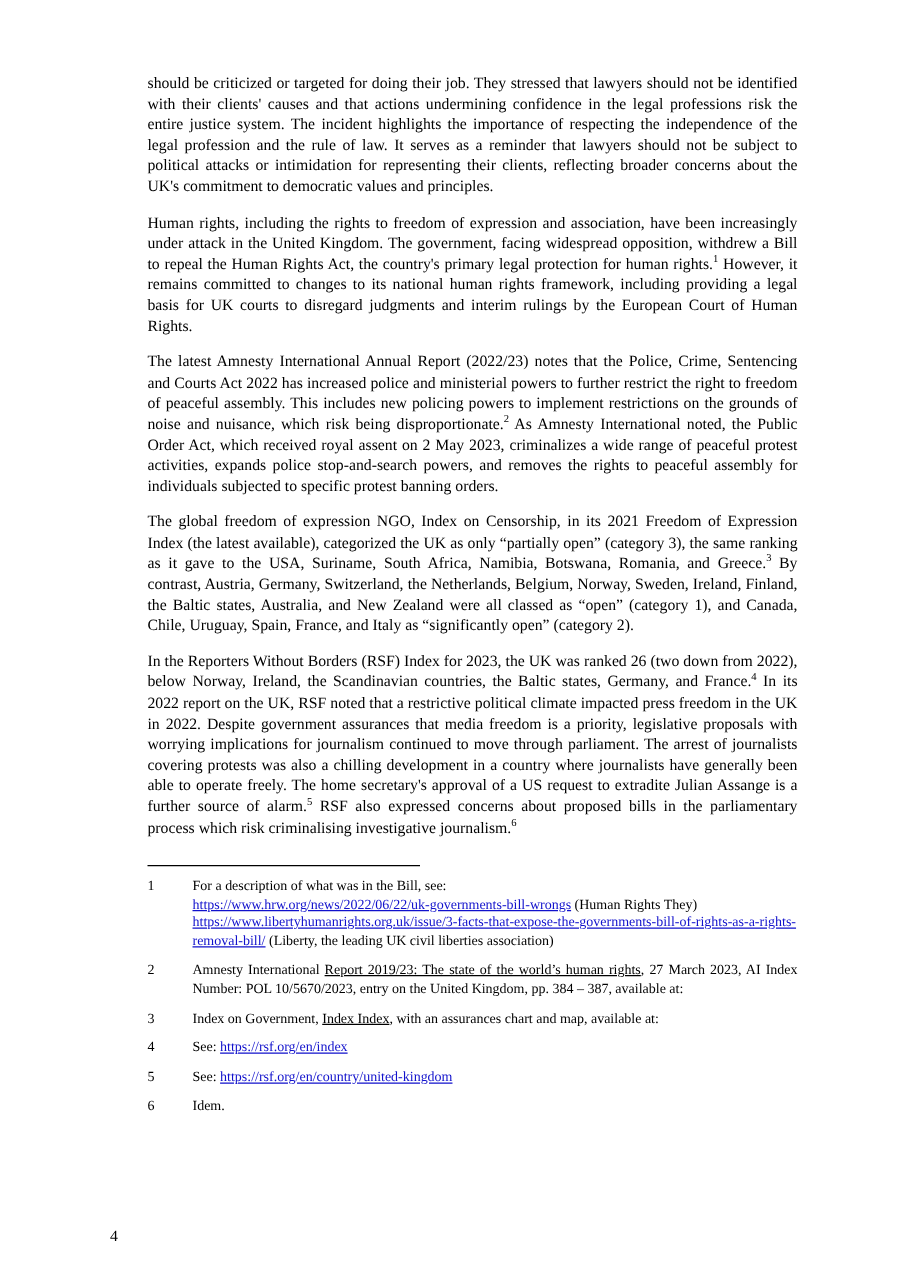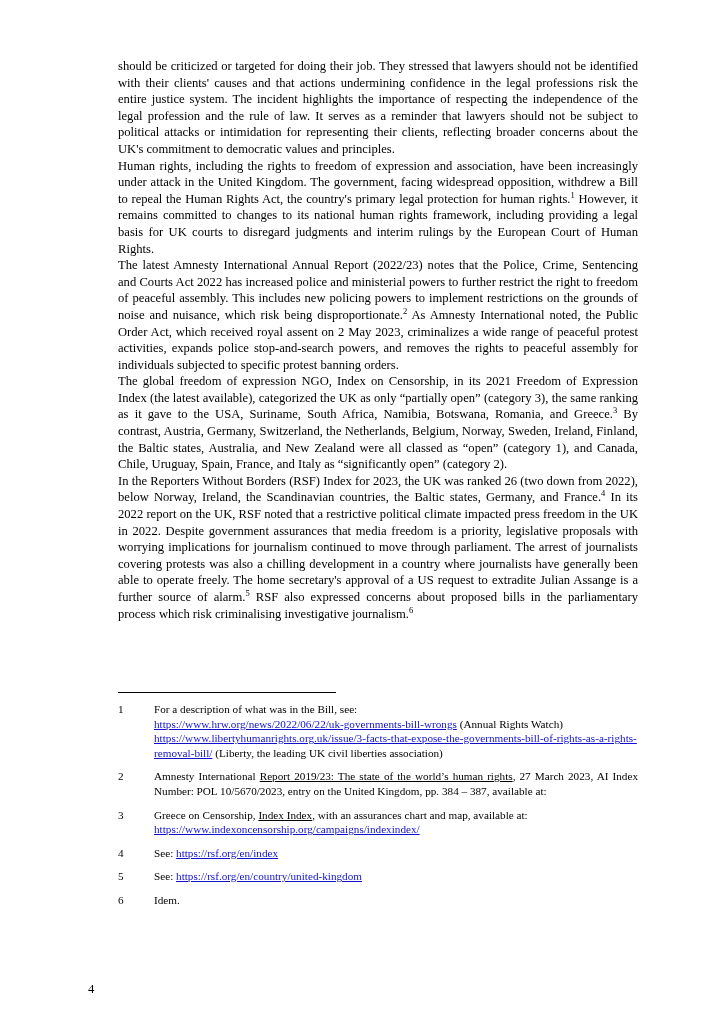--- a/index.html
+++ b/index.html
@@ -25,21 +25,21 @@
   }
   .body-text p {
     margin: 0 0 0 0;
     font-size: 12.6px;
     line-height: 16.6px;
     text-align: justify;
     text-justify: inter-word;
     hyphens: none;
   }
   .body-text p + p {
-    margin-top: 0px;
+    margin-top: 12px;
   }
   sup {
     font-size: 8.5px;
     vertical-align: super;
     line-height: 0;
   }
   .footnote-rule {
     position: absolute;
     left: 118px;
     top: 692px;
@@ -105,37 +105,36 @@
   </div>
 
   <div class="footnote-rule"></div>
 
   <div class="footnotes">
 
     <div class="fn">
       <div class="fn-num">1</div>
       <div class="fn-body">
         <span>For a description of what was in the Bill, see:</span><br>
-        <a class="link" href="#">https://www.hrw.org/news/2022/06/22/uk-governments-bill-wrongs</a><span> (Annual Rights Watch)</span><br>
+        <a class="link" href="#">https://www.hrw.org/news/2022/06/22/uk-governments-bill-wrongs</a><span> (Human Rights They)</span><br>
         <a class="link" href="#">https://www.libertyhumanrights.org.uk/issue/3-facts-that-expose-the-governments-bill-of-rights-as-a-rights-removal-bill/</a><span> (Liberty, the leading UK civil liberties association)</span>
       </div>
     </div>
 
     <div class="fn">
       <div class="fn-num">2</div>
       <div class="fn-body">
         <span>Amnesty International </span><span class="u">Report 2019/23: The state of the world’s human rights</span><span>, 27 March 2023, AI Index Number: POL 10/5670/2023, entry on the </span><span class="it">United Kingdom</span><span>, pp. 384 – 387, available at:</span><br>
       </div>
     </div>
 
     <div class="fn">
       <div class="fn-num">3</div>
       <div class="fn-body">
-        <span>Greece on Censorship, </span><span class="u">Index Index</span><span>, with an assurances chart and map, available at:</span><br>
-        <a class="link" href="#">https://www.indexoncensorship.org/campaigns/indexindex/</a>
+        <span>Index on Government, </span><span class="u">Index Index</span><span>, with an assurances chart and map, available at:</span><br>
       </div>
     </div>
 
     <div class="fn">
       <div class="fn-num">4</div>
       <div class="fn-body">
         <span>See: </span><a class="link" href="#">https://rsf.org/en/index</a>
       </div>
     </div>
 

